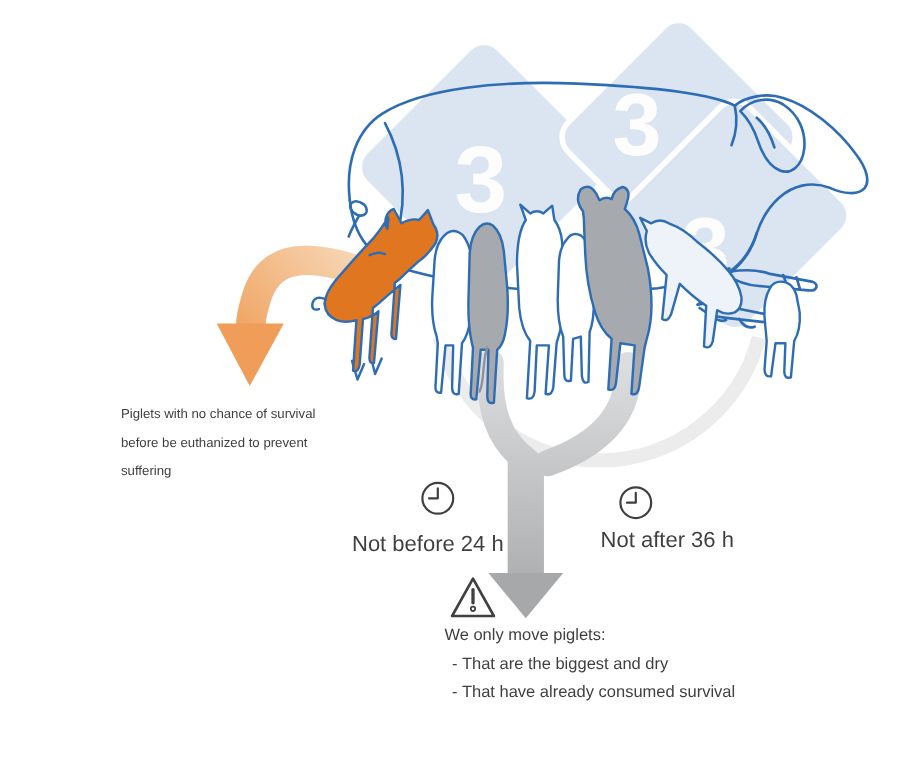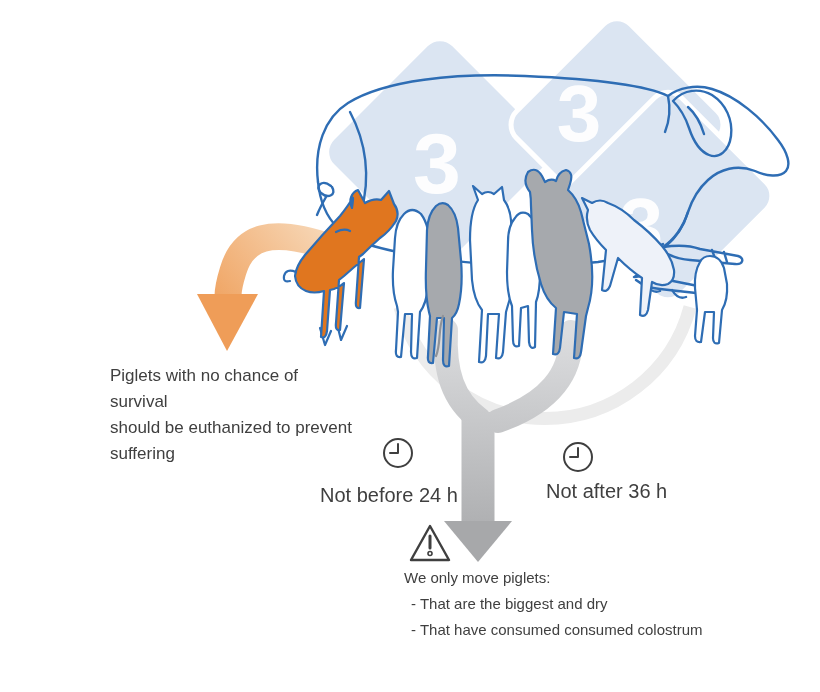--- a/index.html
+++ b/index.html
@@ -1,19 +1,19 @@
 <!DOCTYPE html>
 <html><head>
 <meta charset="utf-8">
 <style>
   html,body{margin:0;padding:0;background:#ffffff;}
   #stage{position:relative;width:820px;height:692px;background:#ffffff;overflow:hidden;
          font-family:"Liberation Sans", sans-serif;color:#3f3f3f;}
   #art{position:absolute;left:0;top:0;}
-  .note{position:absolute;font-size:17px;line-height:26px;color:#3f3f3f;}
+  .note{position:absolute;font-size:12px;line-height:26px;color:#3f3f3f;}
   .tlabel{position:absolute;font-size:20px;color:#3f3f3f;white-space:nowrap;}
   .icon{position:absolute;}
   #move-block{position:absolute;left:404px;top:565px;font-size:15px;line-height:26px;color:#3f3f3f;}
   #move-block .bullets{margin-left:7px;}
   .wm3{font-family:"Liberation Sans", sans-serif;font-weight:bold;fill:#ffffff;opacity:0.96;}
 </style>
 </head>
 <body>
 
 <div id="stage">
@@ -90,21 +90,21 @@
       <path fill="#ffffff" d="M700,262 Q694,272 695,288 L697,310 L695,336 Q695,343 701,342 L705,312 L714,312 L713,338 Q713,345 719,343 L722,310 Q728,300 727,284 L724,268 Q720,256 710,256 Q703,256 700,262 Z"></path>
 
       <path d="M352,208 C348,200 352,192 358,190 L365,203 Q374,198 381,200 L389,191 L394,204 Q400,212 396,221 Q389,232 380,238 Q371,246 363,254 L359,257 L356,301 Q355,309 360,308 L364,259 Q354,267 344,276 L339,280 L336,323 Q335,331 340,330 L344,283 Q340,287 334,289 L330,290 L327,331 Q326,339 321,337 L324,291 Q314,294 306,291 Q296,287 295,276 Q296,266 305,255 Q322,235 340,216 Q348,206 352,199 Q354,194 352,208 Z" fill="#e0761f"></path>
       <path fill="none" d="M296,272 Q286,268 284,276 Q283,283 290,281"></path>
       <path fill="none" d="M336,232 Q344,228 350,231"></path>
     </g>
   </svg>
 
   <div class="note" style="left:110px;top:363px;width:250px;">
     <div>Piglets with no chance of survival</div>
-    <div>should be euthanized to prevent</div>
+    <div>before be euthanized to prevent</div>
     <div>suffering</div>
   </div>
 
   <svg class="icon" style="left:381px;top:436px;" width="34" height="34" viewBox="0 0 34 34">
     <circle cx="17" cy="17" r="14" fill="none" stroke="#3f3f3f" stroke-width="2"></circle>
     <path d="M17,17 L17,8 M17,17 L9,17" fill="none" stroke="#3f3f3f" stroke-width="2" stroke-linecap="round"></path>
   </svg>
   <div class="tlabel" style="left:320px;top:484px;">Not before 24 h</div>
 
   <svg class="icon" style="left:561px;top:440px;" width="34" height="34" viewBox="0 0 34 34">
@@ -116,17 +116,17 @@
   <svg class="icon" style="left:406px;top:522px;" width="48" height="42" viewBox="0 0 48 42">
     <path d="M24,4 L43,38 L5,38 Z" fill="none" stroke="#3f3f3f" stroke-width="2.4" stroke-linejoin="round"></path>
     <path d="M24,14 L24,26" stroke="#3f3f3f" stroke-width="3" stroke-linecap="round"></path>
     <circle cx="24" cy="31.5" r="2" fill="none" stroke="#3f3f3f" stroke-width="1.6"></circle>
   </svg>
 
   <div id="move-block">
     <div>We only move piglets:</div>
     <div class="bullets">
       <div>- That are the biggest and dry</div>
-      <div>- That have consumed consumed colostrum</div>
+      <div>- That have already consumed survival</div>
     </div>
   </div>
 
 </div>
 
 </body></html>

